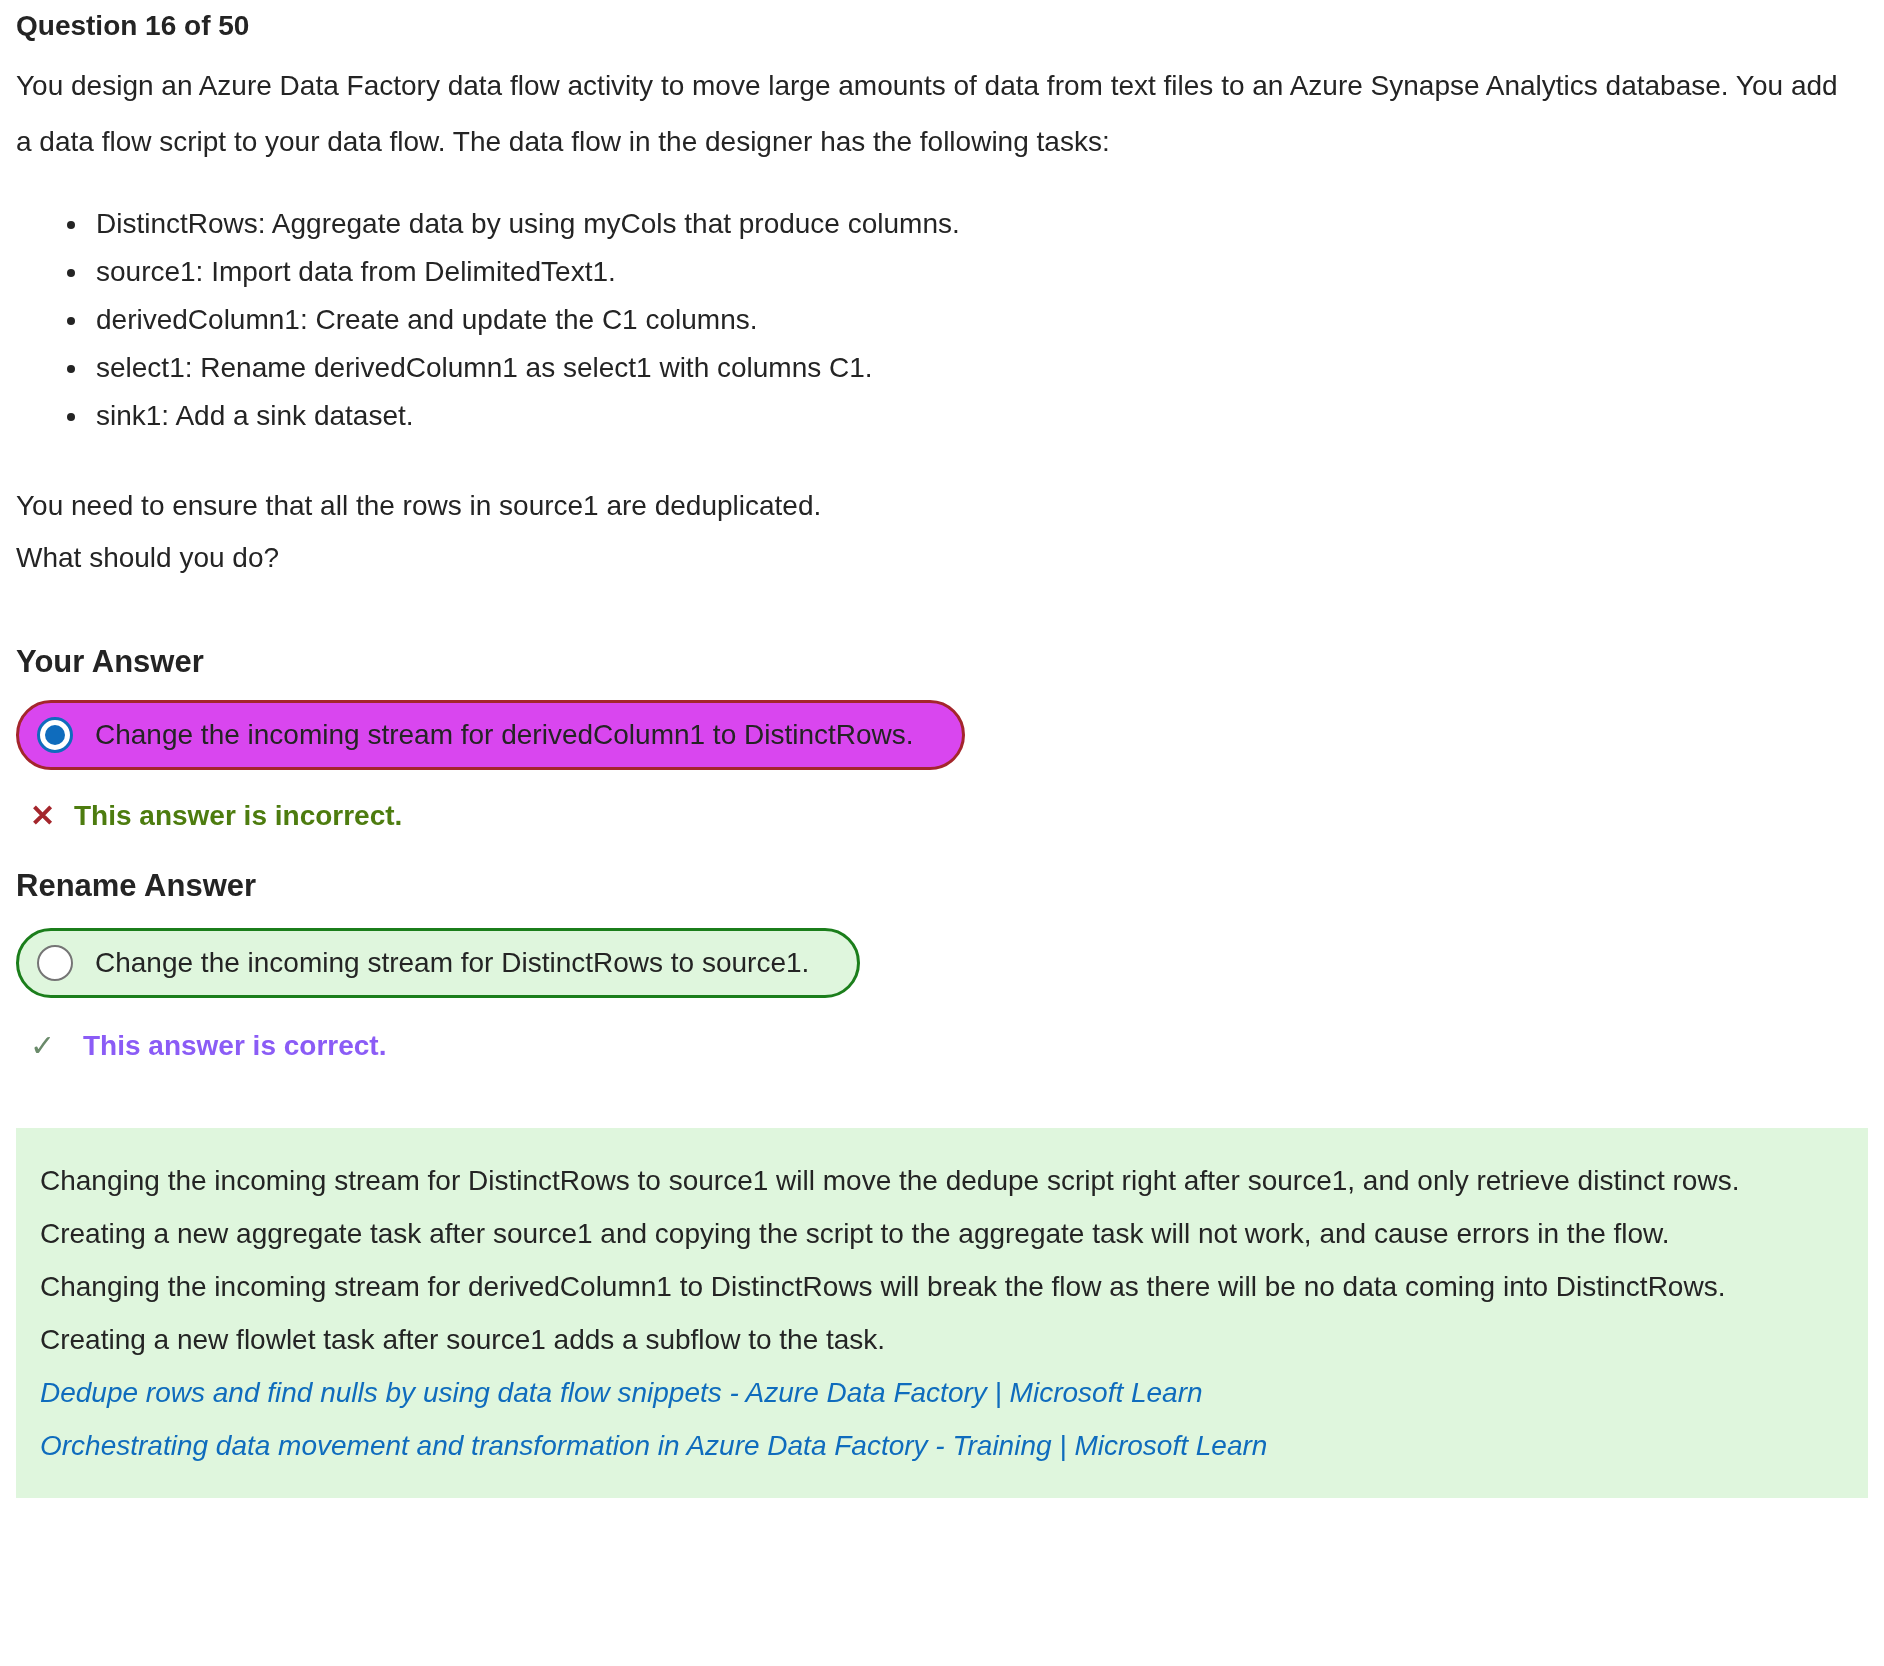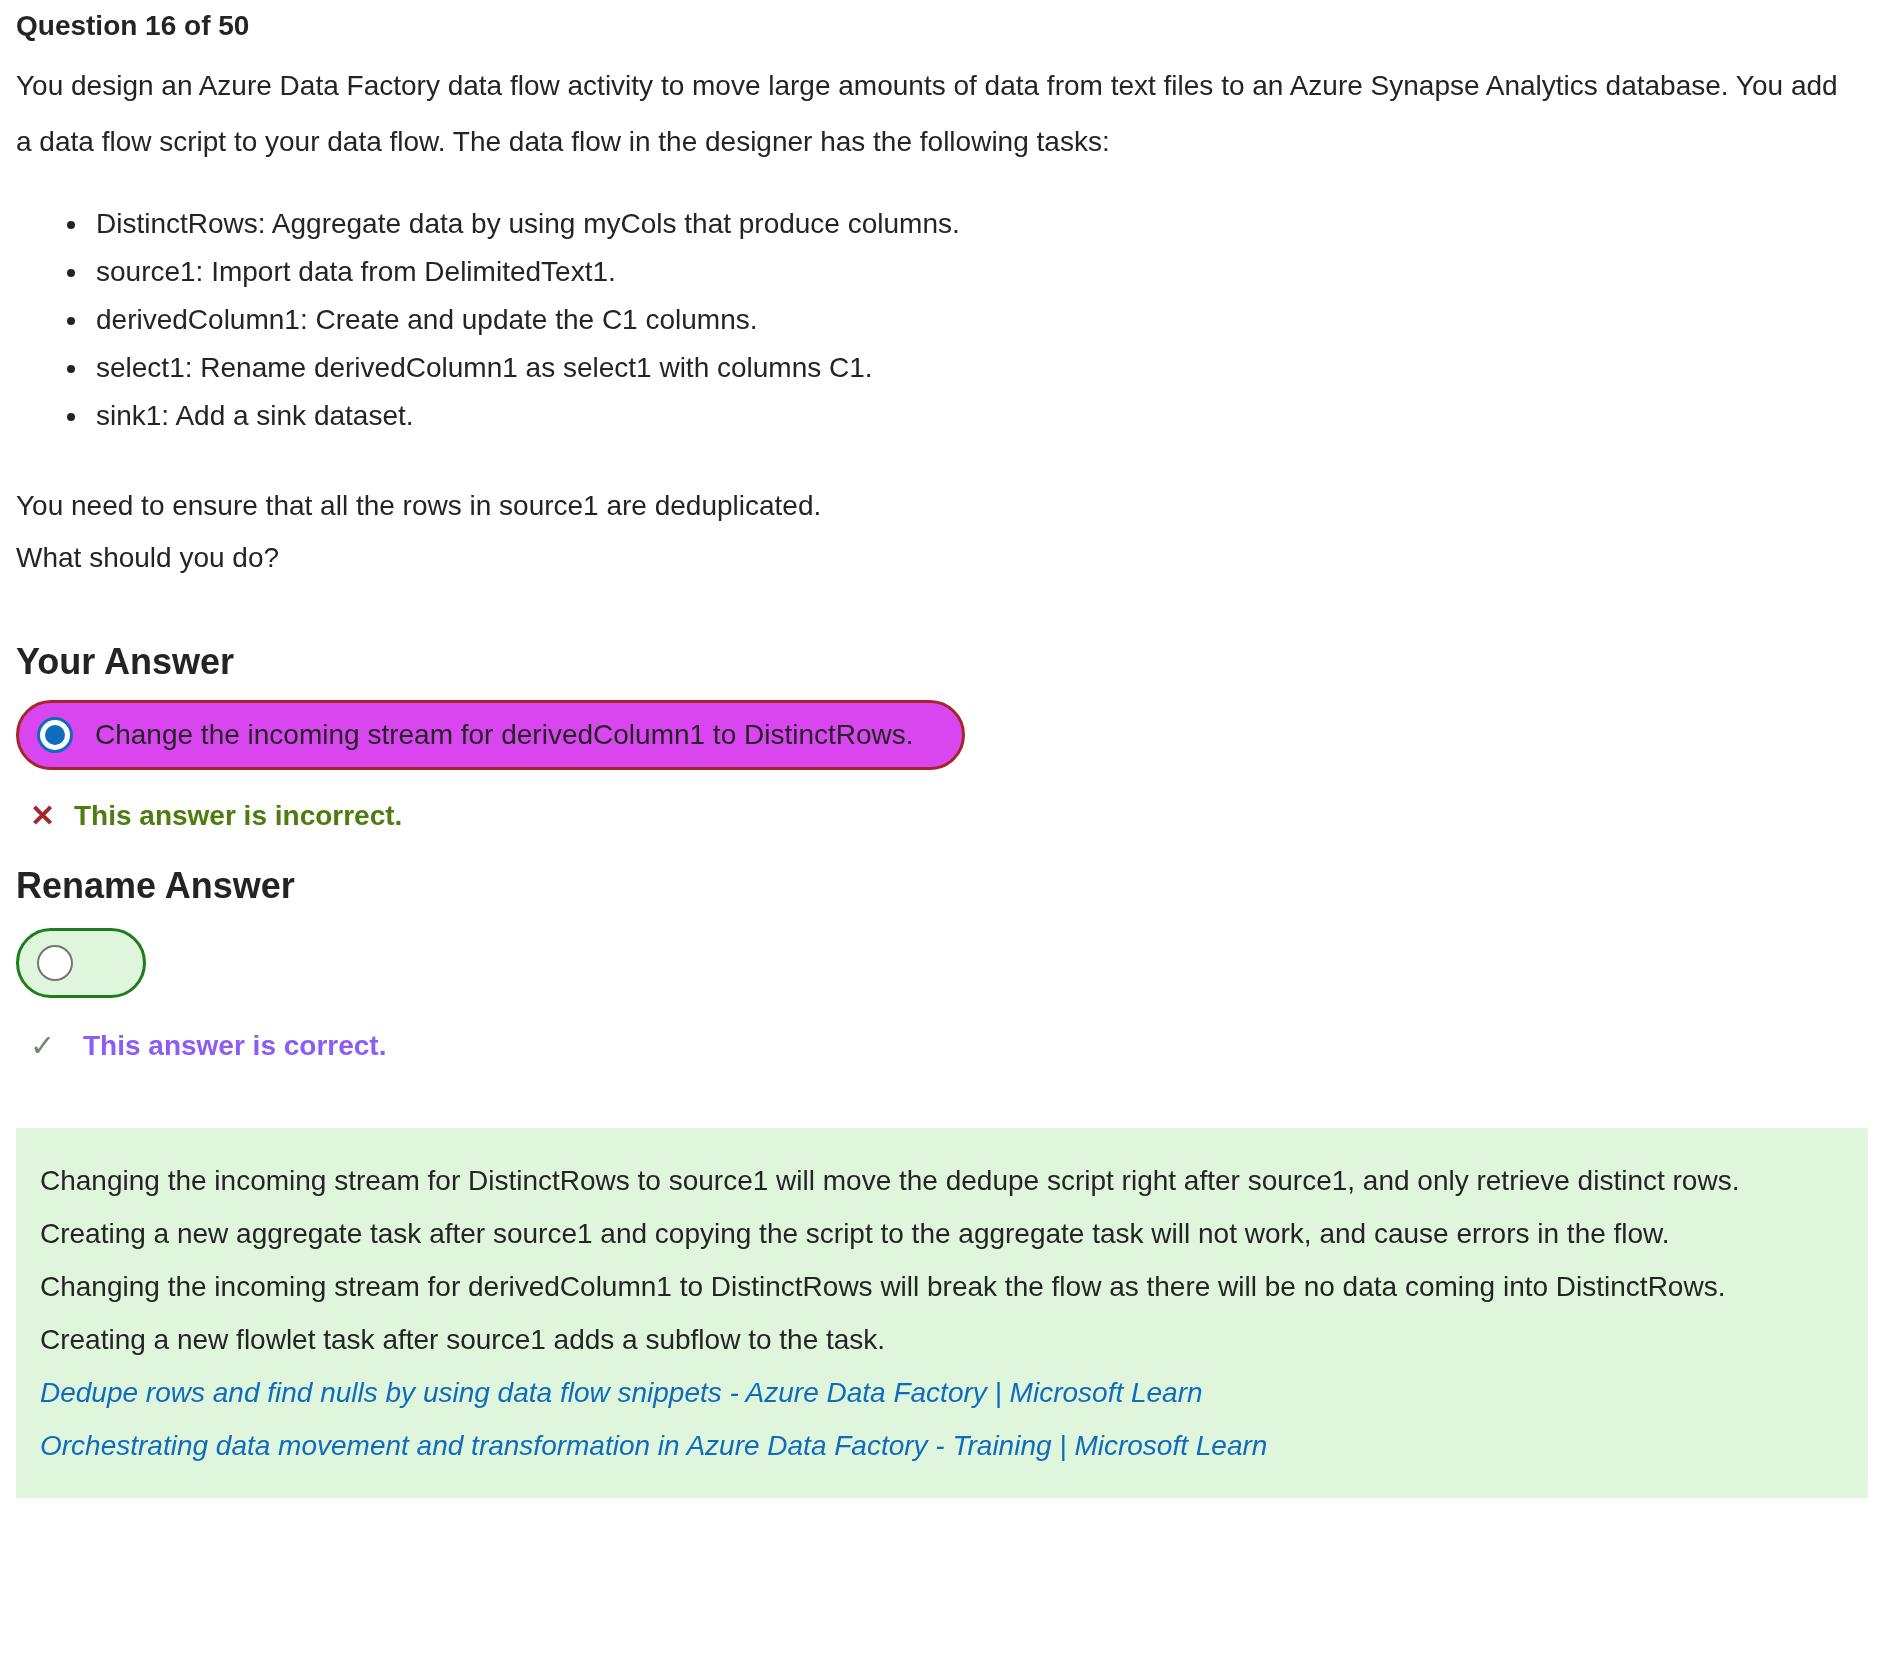--- a/index.html
+++ b/index.html
@@ -38,21 +38,21 @@
   .q-requirement {
     margin-top: 40px;
     line-height: 52px;
   }
   .q-question {
     line-height: 52px;
   }
   .section-heading {
     margin-top: 60px;
     font-weight: bold;
-    font-size: 36px;
+    font-size: 31px;
     line-height: 36px;
   }
   .section-heading.correct-h { margin-top: 34px; }
   .answer-pill {
     margin-top: 20px;
     height: 70px;
     border-radius: 36px;
     display: inline-flex;
     align-items: center;
     padding: 0 48px 0 18px;
@@ -163,20 +163,21 @@
 
   <div class="status-row">
     <span class="status-icon x-glyph">✕</span>
     <span class="status-text incorrect-t">This answer is incorrect.</span>
   </div>
 
   <div class="section-heading correct-h">Rename Answer</div>
 
   <div class="answer-pill correct-pill">
     <span class="radio unselected"></span>
+    <span class="option-label">Change the incoming stream for DistinctRows to source1.</span>
   </div>
 
   <div class="status-row correct-row">
     <span class="status-icon check-glyph">✓</span>
     <span class="status-text correct-t">This answer is correct.</span>
   </div>
 
   <div class="explanation-panel">
     <div class="sentence">Changing the incoming stream for DistinctRows to source1 will move the dedupe script right after source1, and only retrieve distinct rows.</div>
     <div class="sentence">Creating a new aggregate task after source1 and copying the script to the aggregate task will not work, and cause errors in the flow.</div>

